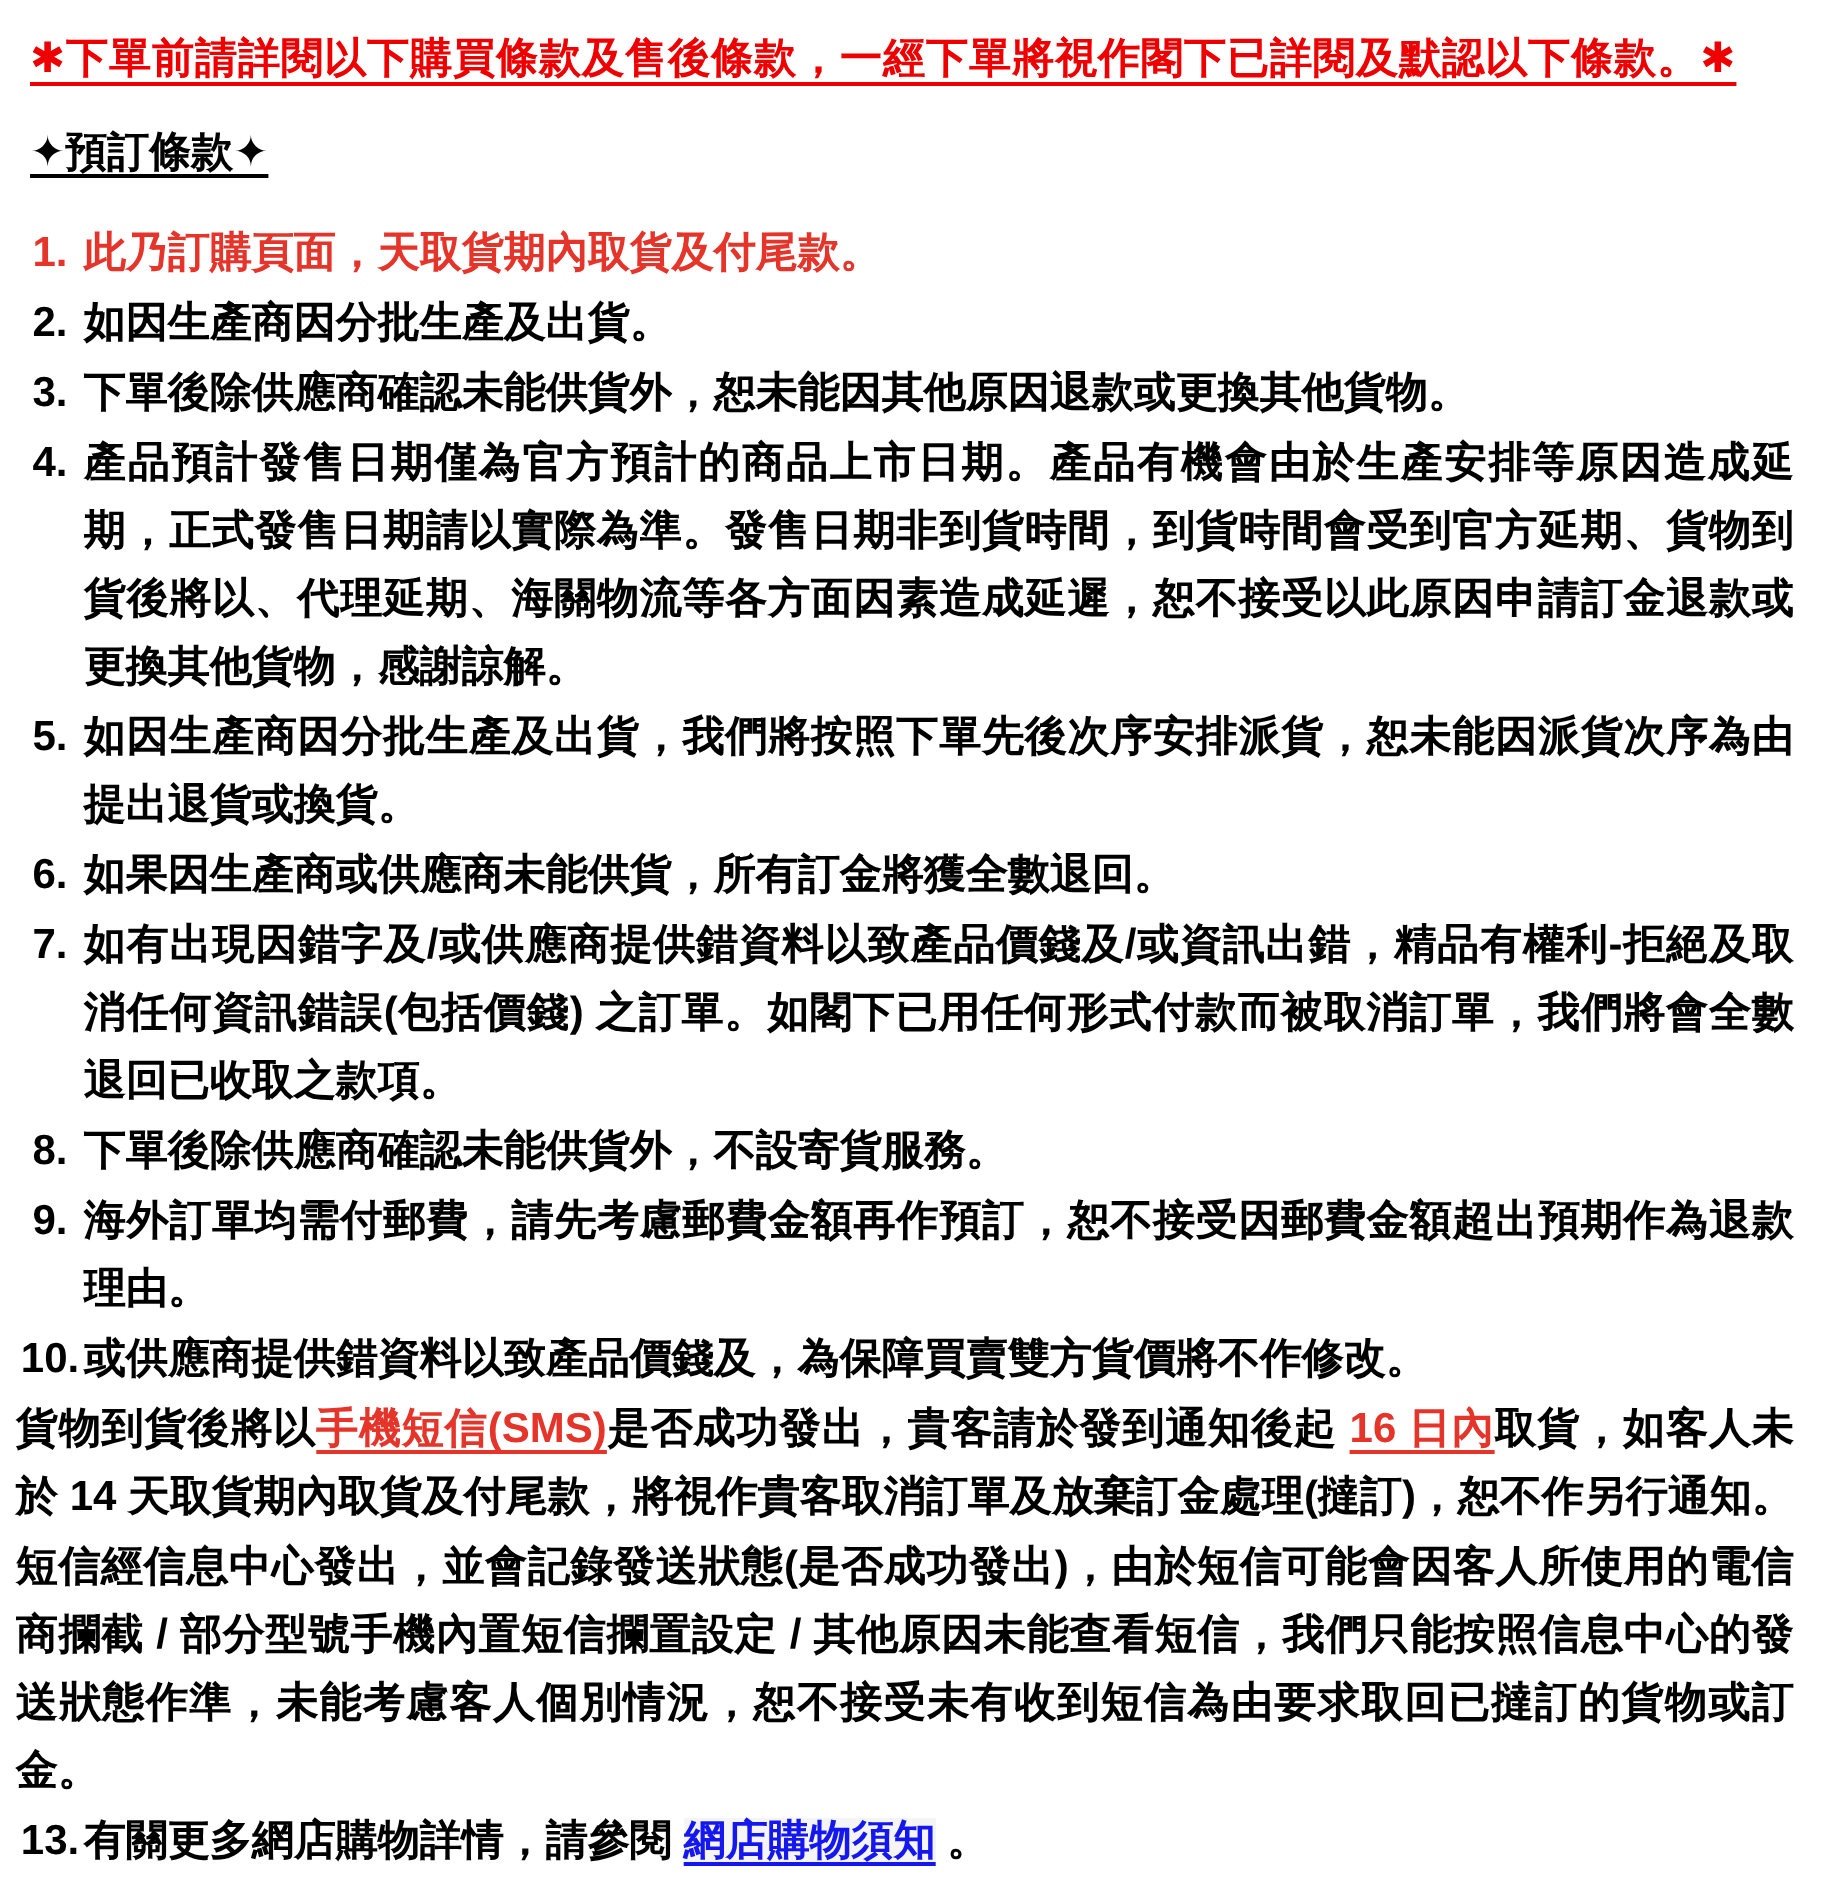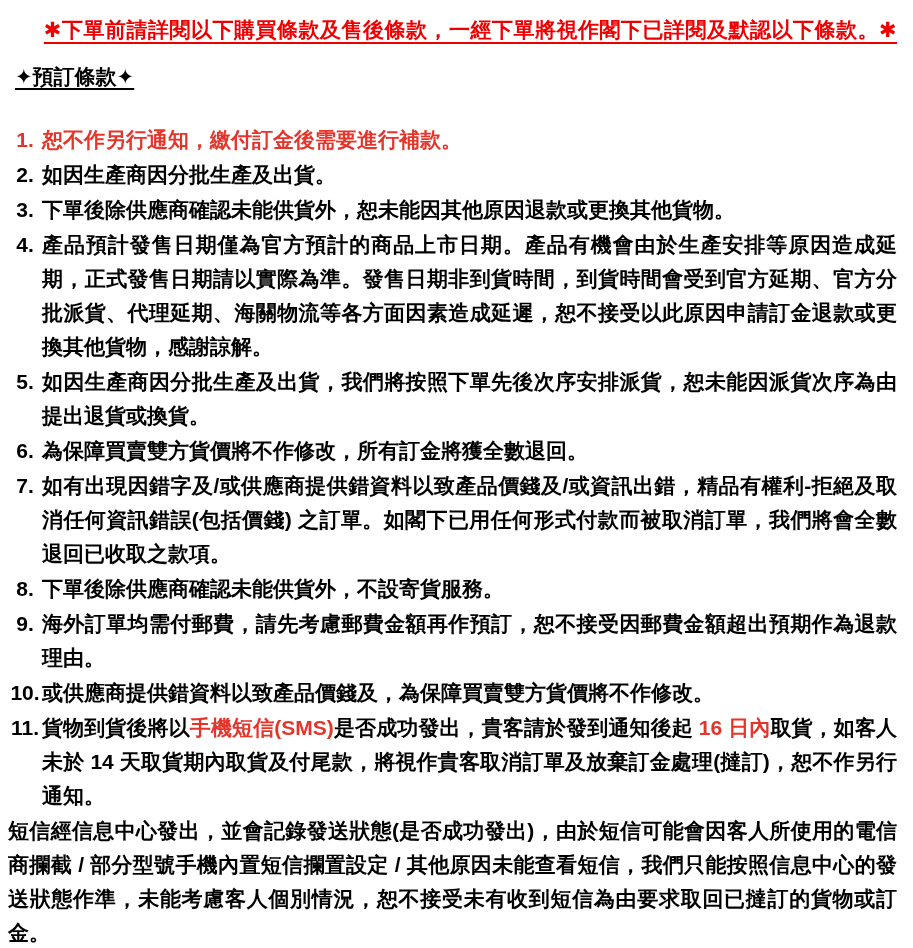--- a/index.html
+++ b/index.html
@@ -22,25 +22,24 @@
   }
   .notice-header {
     margin: 2px 0 0 7px;
     font-size: 21px;
     line-height: 32px;
     color: #ee0000;
     text-decoration: underline;
     text-decoration-thickness: 2px;
     text-underline-offset: 5px;
     letter-spacing: 0.5px;
-    text-align: right;
   }
   .section-title {
     display: inline-block;
-    margin: 16px 0 16px 7px;
+    margin: 16px 0 3px 7px;
     font-size: 21px;
     line-height: 30px;
     color: #000000;
     text-decoration: underline;
     text-decoration-thickness: 2px;
     text-underline-offset: 4px;
   }
   .terms {
     margin-top: 15px;
     font-size: 21px;
@@ -58,20 +57,21 @@
   .term .txt {
     flex: 1;
     text-align: justify;
     text-justify: inter-ideograph;
   }
   .term.red {
     color: #e5352b;
   }
   .hl {
     color: #e5352b;
+    text-decoration: underline;
     text-decoration-thickness: 2px;
     text-underline-offset: 4px;
   }
   .link {
     color: #1418ee;
     text-decoration: underline;
     text-decoration-thickness: 2px;
     text-underline-offset: 4px;
     background: #f5f5f5;
     cursor: pointer;
@@ -85,46 +85,46 @@
   <div class="notice-header">✱下單前請詳閱以下購買條款及售後條款，一經下單將視作閣下已詳閱及默認以下條款。✱</div>
 
   <div>
     <span class="section-title">✦預訂條款✦</span>
   </div>
 
   <div class="terms">
 
     <div class="term red">
       <span class="num">1.</span>
-      <span class="txt"><span>恕不作另行通知，繳付訂金後需要進行補款。</span></span>
+      <span class="txt"><span>此乃訂購頁面，天取貨期內取貨及付尾款。</span></span>
     </div>
 
     <div class="term">
       <span class="num">2.</span>
       <span class="txt"><span>如因生產商因分批生產及出貨。</span></span>
     </div>
 
     <div class="term">
       <span class="num">3.</span>
       <span class="txt"><span>下單後除供應商確認未能供貨外，恕未能因其他原因退款或更換其他貨物。</span></span>
     </div>
 
     <div class="term">
       <span class="num">4.</span>
-      <span class="txt"><span>產品預計發售日期僅為官方預計的商品上市日期。產品有機會由於生產安排等原因造成延期，正式發售日期請以實際為準。發售日期非到貨時間，到貨時間會受到官方延期、官方分批派貨、代理延期、海關物流等各方面因素造成延遲，恕不接受以此原因申請訂金退款或更換其他貨物，感謝諒解。</span></span>
+      <span class="txt"><span>產品預計發售日期僅為官方預計的商品上市日期。產品有機會由於生產安排等原因造成延期，正式發售日期請以實際為準。發售日期非到貨時間，到貨時間會受到官方延期、貨物到貨後將以、代理延期、海關物流等各方面因素造成延遲，恕不接受以此原因申請訂金退款或更換其他貨物，感謝諒解。</span></span>
     </div>
 
     <div class="term">
       <span class="num">5.</span>
       <span class="txt"><span>如因生產商因分批生產及出貨，我們將按照下單先後次序安排派貨，恕未能因派貨次序為由提出退貨或換貨。</span></span>
     </div>
 
     <div class="term">
       <span class="num">6.</span>
-      <span class="txt"><span>為保障買賣雙方貨價將不作修改，所有訂金將獲全數退回。</span></span>
+      <span class="txt"><span>如果因生產商或供應商未能供貨，所有訂金將獲全數退回。</span></span>
     </div>
 
     <div class="term">
       <span class="num">7.</span>
       <span class="txt"><span>如有出現因錯字及/或供應商提供錯資料以致產品價錢及/或資訊出錯，精品有權利-拒絕及取消任何資訊錯誤(包括價錢) 之訂單。如閣下已用任何形式付款而被取消訂單，我們將會全數退回已收取之款項。</span></span>
     </div>
 
     <div class="term">
       <span class="num">8.</span>
       <span class="txt"><span>下單後除供應商確認未能供貨外，不設寄貨服務。</span></span>
@@ -134,21 +134,20 @@
       <span class="num">9.</span>
       <span class="txt"><span>海外訂單均需付郵費，請先考慮郵費金額再作預訂，恕不接受因郵費金額超出預期作為退款理由。</span></span>
     </div>
 
     <div class="term">
       <span class="num">10.</span>
       <span class="txt"><span>或供應商提供錯資料以致產品價錢及，為保障買賣雙方貨價將不作修改。</span></span>
     </div>
 
     <div class="term">
-      <span class="num">11.</span>
       <span class="txt"><span>貨物到貨後將以</span><span class="hl">手機短信(SMS)</span><span>是否成功發出，貴客請於發到通知後起 </span><span class="hl">16 日內</span><span>取貨，如客人未於 14 天取貨期內取貨及付尾款，將視作貴客取消訂單及放棄訂金處理(撻訂)，恕不作另行通知。</span></span>
     </div>
 
     <div class="term">
       <span class="txt"><span>短信經信息中心發出，並會記錄發送狀態(是否成功發出)，由於短信可能會因客人所使用的電信商攔截 / 部分型號手機內置短信攔置設定 / 其他原因未能查看短信，我們只能按照信息中心的發送狀態作準，未能考慮客人個別情況，恕不接受未有收到短信為由要求取回已撻訂的貨物或訂金。</span></span>
     </div>
 
     <div class="term">
       <span class="num">13.</span>
       <span class="txt"><span>有關更多網店購物詳情，請參閱 </span><a class="link">網店購物須知</a><span> 。</span></span>

